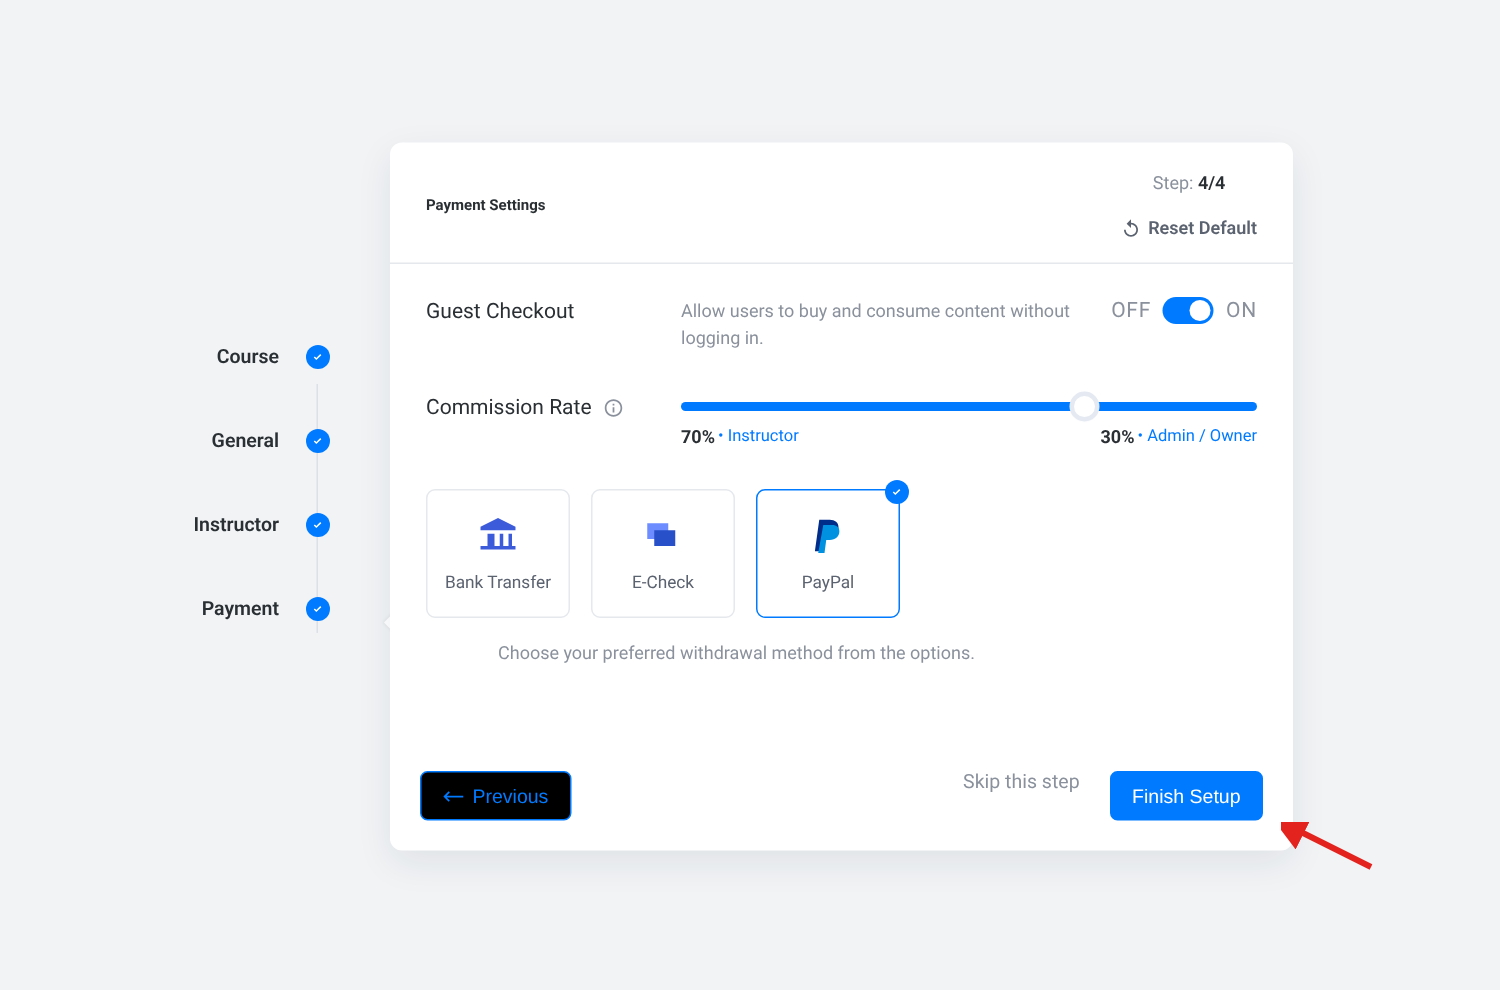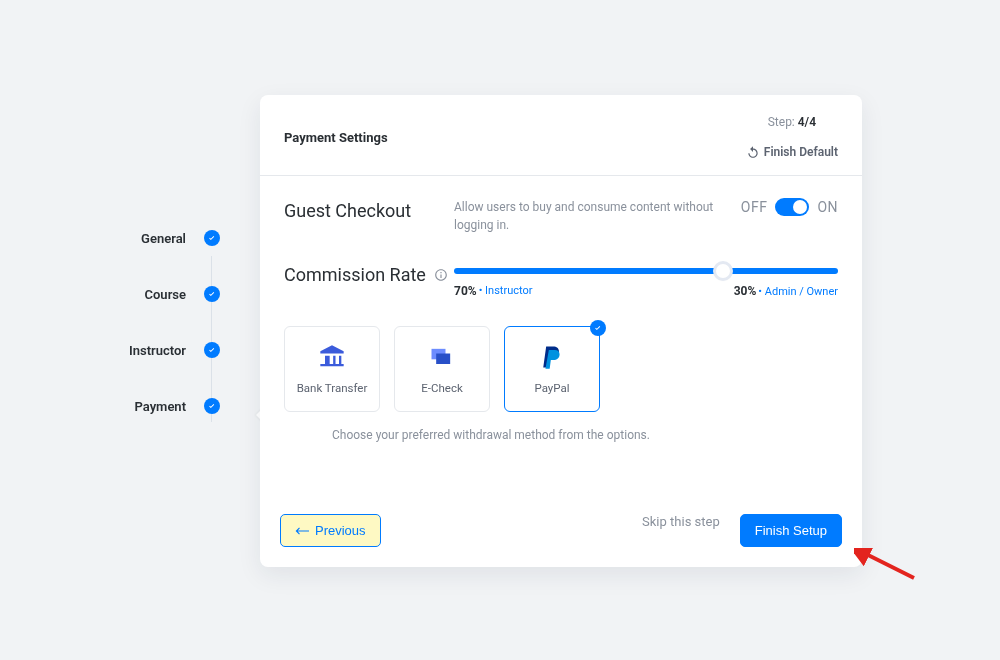--- a/index.html
+++ b/index.html
@@ -92,21 +92,21 @@
     flex-direction: column;
   }
   .card-header {
     display: flex;
     align-items: center;
     justify-content: space-between;
     padding: 20px 24px 16px 24px;
     border-bottom: 1px solid var(--border);
   }
   .card-title {
-    font-size: 13px;
+    font-size: 10px;
     font-weight: 700;
     color: var(--text-dark);
   }
   .card-header-right {
     display: flex;
     align-items: center;
     gap: 16px;
     font-size: 12px;
     color: var(--text-light);
     flex-direction: column;
@@ -127,21 +127,21 @@
     flex: 1 1 auto;
     padding: 22px 24px 8px 24px;
   }
   .row {
     display: flex;
     align-items: flex-start;
     margin-bottom: 28px;
   }
   .row-label {
     flex: 0 0 170px;
-    font-size: 18px;
+    font-size: 14px;
     color: var(--text-dark);
     padding-top: 2px;
     display: flex;
     align-items: center;
     gap: 8px;
   }
   .info-icon { width: 14px; height: 14px; color: var(--text-light); }
   .row-body { flex: 1 1 auto; }
   .row-right { flex: 0 0 auto; display: flex; align-items: center; gap: 8px; }
   .help-text {
@@ -176,21 +176,21 @@
     background: #fff;
     box-shadow: 0 0 0 3px #e4e9f2, 0 1px 3px rgba(0,0,0,.2);
   }
   .slider-legend {
     display: flex; justify-content: space-between; margin-top: 10px; font-size: 12px;
   }
   .slider-legend > div { display: flex; gap: 2px; }
   .slider-legend .pct { font-weight: 700; color: var(--text-dark); }
   .slider-legend .role { font-size: 11px; color: var(--blue); }
   .slider-legend .role::before { content: "• "; }
-  .slider-legend .right { text-align: right; align-items: center; margin-left: 36px; }
+  .slider-legend .right { text-align: right; align-items: flex-start; margin-left: 36px; }
 
   
   .methods { display: flex; gap: 14px; }
   .method {
     width: 96px; height: 86px;
     border: 1px solid var(--border);
     border-radius: 6px;
     display: flex; flex-direction: column; align-items: center; justify-content: center;
     gap: 10px;
     font-size: 11.5px;
@@ -216,21 +216,21 @@
   .btn {
     border-radius: 5px;
     font-size: 13px;
     padding: 8px 14px;
     cursor: pointer;
     display: inline-flex; align-items: center; gap: 6px;
     border: 1px solid transparent;
     font-weight: 500;
   }
   .btn-outline {
-    background: #fef9c3;
+    background: #000000;
     color: var(--blue);
     border-color: var(--blue);
     justify-content: space-between;
   }
   .btn-outline svg { width: 14px; height: 12px; }
   .btn-primary {
     background: var(--blue);
     color: #fff;
     border-color: var(--blue);
   }
@@ -251,29 +251,29 @@
 
   
   svg { fill: currentColor; }
 </style>
 </head>
 <body>
 
 <div class="wizard-line"></div>
 <div class="wizard-steps">
   <div class="step">
-    <span class="step-label">General</span>
+    <span class="step-label">Course</span>
     <span class="check-bubble">
       <svg viewBox="0 0 16 16">
           <path fill="#fff" d="M6.2 11.3 3.5 8.6l1.1-1.1 1.6 1.6 4.2-4.2 1.1 1.1z"></path>
         </svg>
     </span>
   </div>
   <div class="step">
-    <span class="step-label">Course</span>
+    <span class="step-label">General</span>
     <span class="check-bubble">
       <svg viewBox="0 0 16 16">
           <path fill="#fff" d="M6.2 11.3 3.5 8.6l1.1-1.1 1.6 1.6 4.2-4.2 1.1 1.1z"></path>
         </svg>
     </span>
   </div>
   <div class="step">
     <span class="step-label">Instructor</span>
     <span class="check-bubble">
       <svg viewBox="0 0 16 16">
@@ -298,21 +298,21 @@
     <div class="card-title">Payment Settings</div>
     <div class="card-header-right">
       <span>
         <span>Step:</span>
         <b>4/4</b>
       </span>
       <span class="reset">
         <svg viewBox="0 0 24 24">
             <path d="M12 5V2L7 7l5 5V8c3.3 0 6 2.7 6 6s-2.7 6-6 6-6-2.7-6-6H4c0 4.4 3.6 8 8 8s8-3.6 8-8-3.6-8-8-8z"></path>
           </svg>
-        <span>Finish Default</span>
+        <span>Reset Default</span>
       </span>
     </div>
   </div>
 
   <div class="card-body">
 
     <div class="row">
       <div class="row-label">Guest Checkout</div>
       <div class="row-body">
         <div class="help-text">Allow users to buy and consume content without logging in.</div>

